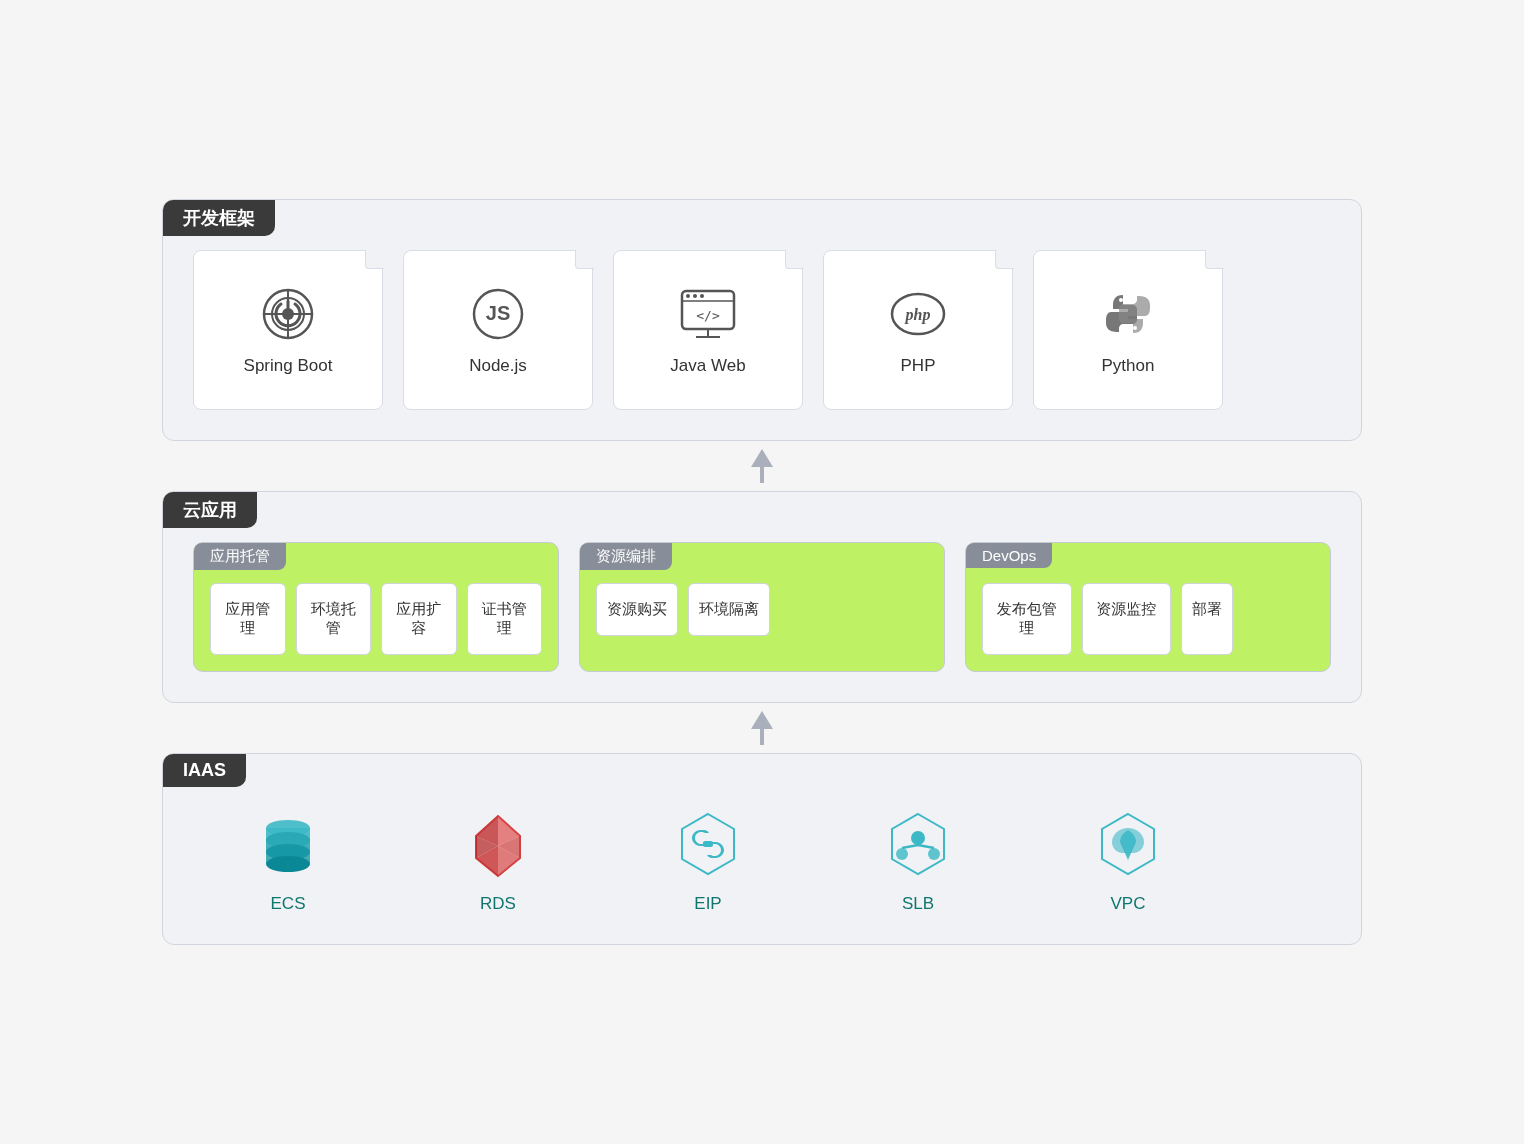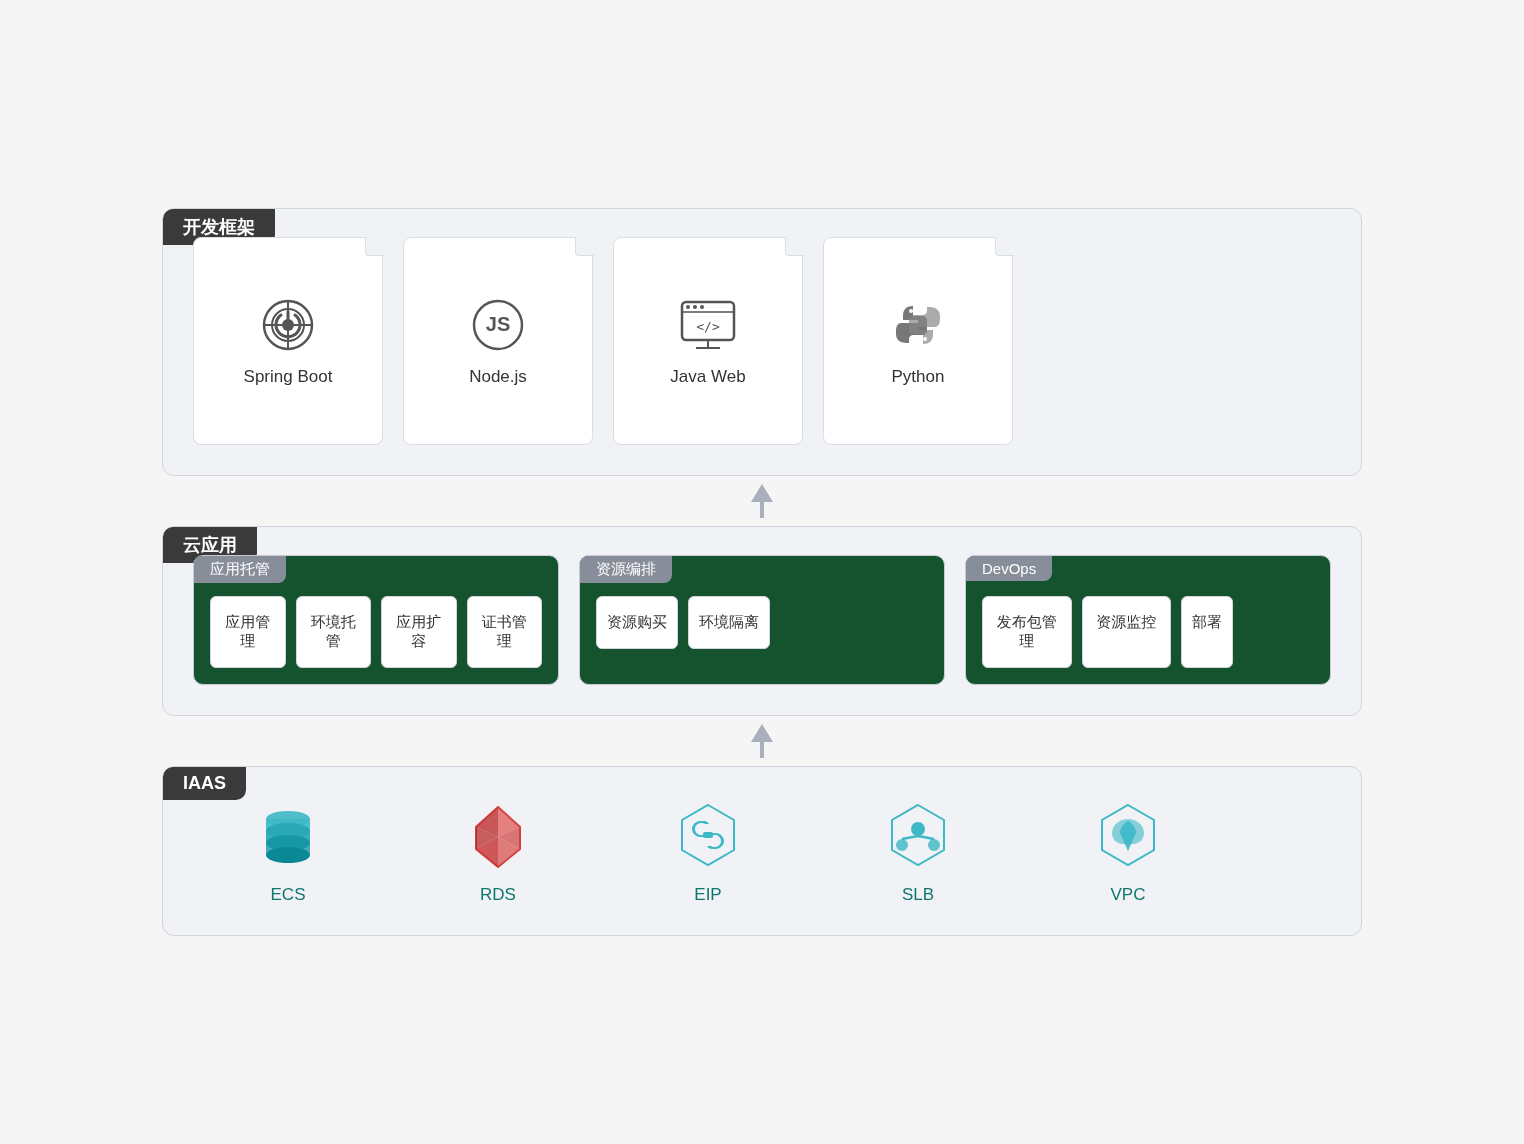--- a/index.html
+++ b/index.html
@@ -19,21 +19,21 @@
       gap: 0;
       padding: 40px 0;
     }
 
     
     .section {
       position: relative;
       border-radius: 12px;
       border: 1.5px solid #d0d5dd;
       background: #f0f2f5;
-      padding: 28px 30px 30px 30px;
+      padding: 50px 30px 30px 30px;
       margin-bottom: 0;
     }
     .section-label {
       position: absolute;
       top: 0;
       left: 0;
       background: #3a3a3a;
       color: #fff;
       font-size: 18px;
       font-weight: 600;
@@ -71,21 +71,21 @@
       display: flex;
       gap: 20px;
       justify-content: flex-start;
       flex-wrap: nowrap;
     }
     .dev-card {
       background: #fff;
       border: 1.5px solid #d8dde6;
       border-radius: 8px;
       width: 190px;
-      height: 208px;
+      height: 160px;
       display: flex;
       flex-direction: column;
       align-items: center;
       justify-content: center;
       gap: 12px;
       position: relative;
     }
     .dev-card::after {
       content: '';
       position: absolute;
@@ -110,21 +110,21 @@
       justify-content: center;
     }
 
     
     .cloud-inner {
       display: flex;
       gap: 20px;
     }
     .cloud-group {
       flex: 1;
-      background: #14532d;
+      background: #bef264;
       border: 1.5px solid #c5cad4;
       border-radius: 10px;
       padding: 40px 16px 16px 16px;
       position: relative;
     }
     .cloud-group-label {
       position: absolute;
       top: 0;
       left: 0;
       background: #888e99;
@@ -230,20 +230,29 @@
             <circle cx="17" cy="9" r="2" fill="#555"></circle>
             <circle cx="24" cy="9" r="2" fill="#555"></circle>
             <text x="30" y="33" text-anchor="middle" font-size="13" fill="#555" font-family="monospace">&lt;/&gt;</text>
             <line x1="30" y1="42" x2="30" y2="50" stroke="#555" stroke-width="2"></line>
             <line x1="18" y1="50" x2="42" y2="50" stroke="#555" stroke-width="2"></line>
           </svg>
         </div>
         <div class="dev-card-label">Java Web</div>
       </div>
 
+      <div class="dev-card">
+        <div class="dev-card-icon">
+          <svg width="60" height="54" viewBox="0 0 60 54">
+            <ellipse cx="30" cy="27" rx="26" ry="20" fill="none" stroke="#555" stroke-width="2.5"></ellipse>
+            <text x="30" y="33" text-anchor="middle" font-size="16" font-style="italic" font-weight="bold" fill="#555" font-family="Georgia">php</text>
+          </svg>
+        </div>
+        <div class="dev-card-label">PHP</div>
+      </div>
 
       <div class="dev-card">
         <div class="dev-card-icon">
           <svg width="54" height="54" viewBox="0 0 54 54">
 
             <path d="M22 8 C14 8 12 13 12 18 L12 22 L27 22 L27 25 L10 25 C7 25 5 28 5 33 L5 36 C5 41 8 45 16 45 L18 45 L18 41 C18 39 20 37 22 37 L32 37 C34 37 36 35 36 33 L36 22 C36 20 34 18 32 18 L22 18 L22 8Z" fill="#555" opacity="0.8"></path>
             <path d="M32 46 C40 46 42 41 42 36 L42 32 L27 32 L27 29 L44 29 C47 29 49 26 49 21 L49 18 C49 13 46 9 38 9 L36 9 L36 13 C36 15 34 17 32 17 L22 17 C20 17 18 19 18 21 L18 32 C18 34 20 36 22 36 L32 36 L32 46Z" fill="#888" opacity="0.7"></path>
             <circle cx="20" cy="13" r="2" fill="#fff"></circle>
             <circle cx="34" cy="41" r="2" fill="#fff"></circle>
           </svg>

